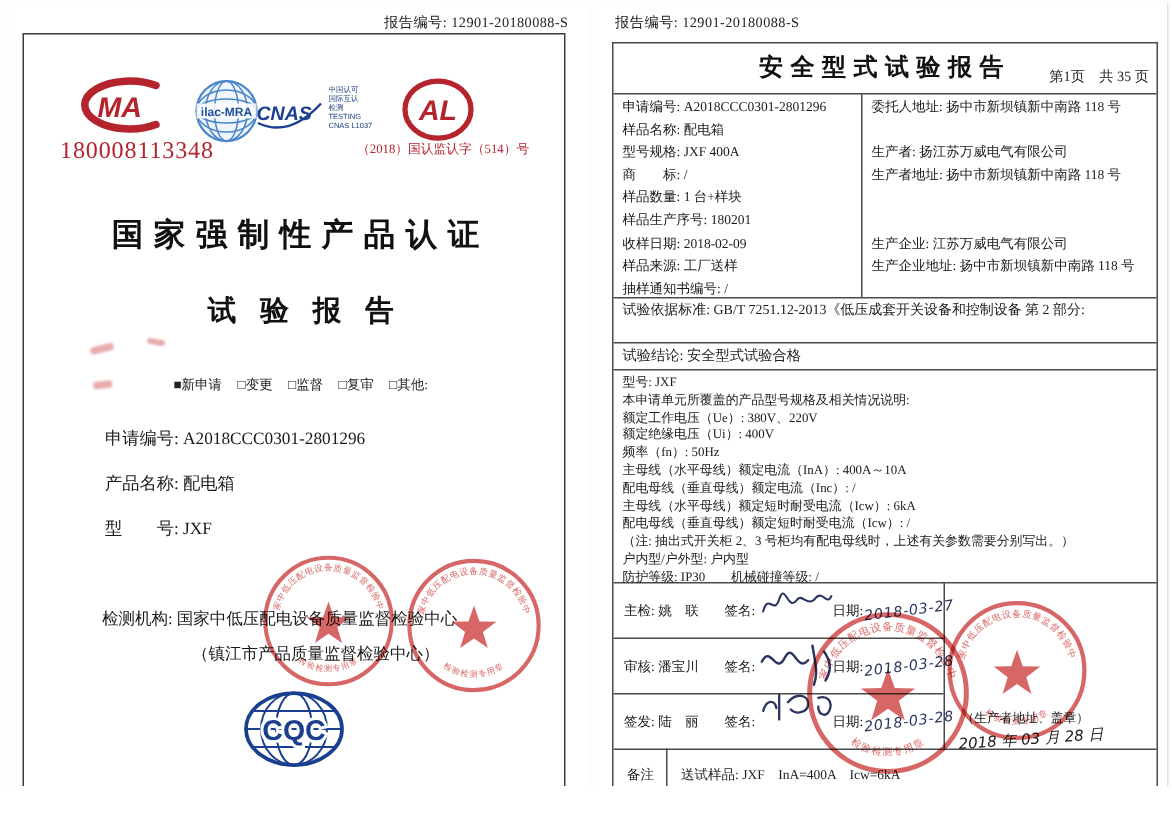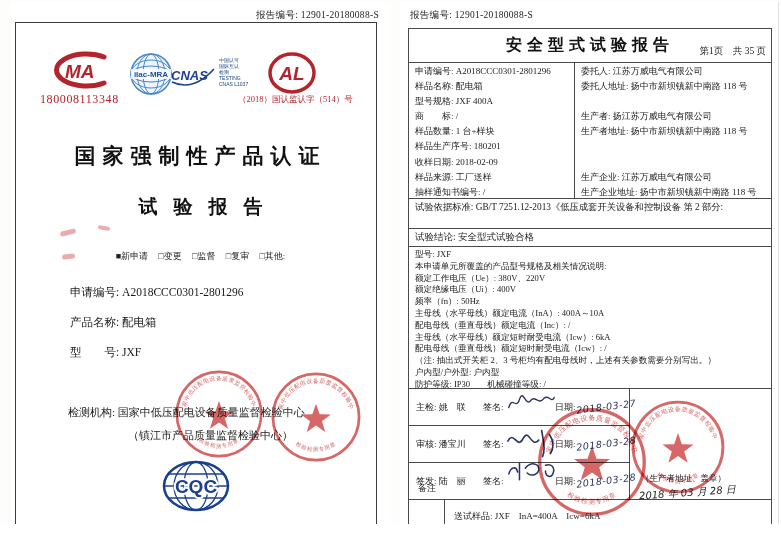--- a/index.html
+++ b/index.html
@@ -53,21 +53,21 @@
   <div class="page" style="left:10px;top:2px;width:381px;height:548px;">
 
     <div class="abs report-no nowrap" style="right:12px;top:7px;">报告编号: 12901-20180088-S</div>
 
     <div class="lframe"></div>
 
     <svg class="abs" style="left:30px;top:48px;" width="84" height="40" viewBox="0 0 84 40">
       <path d="M64,7 A30,16 0 1 0 64,33" fill="none" stroke="#b5232d" stroke-width="5" stroke-linecap="round"></path>
       <text x="25" y="28" font-size="19" font-style="italic" font-weight="bold" fill="#b5232d" font-family="Liberation Sans, sans-serif">MA</text>
     </svg>
-    <div class="abs red nowrap" style="left:30px;top:90px;font-size:12px;letter-spacing:.6px;">180008113348</div>
+    <div class="abs red nowrap" style="left:30px;top:90px;font-size:16px;letter-spacing:.6px;">180008113348</div>
 
     <svg class="abs" style="left:119px;top:50px;" width="44" height="44" viewBox="0 0 44 44">
       <circle cx="22" cy="22" r="20" fill="#eef5fc" stroke="#4a86c8" stroke-width="1.5"></circle>
       <ellipse cx="22" cy="22" rx="20" ry="8" fill="none" stroke="#4a86c8" stroke-width="1"></ellipse>
       <ellipse cx="22" cy="22" rx="20" ry="14" fill="none" stroke="#4a86c8" stroke-width="1"></ellipse>
       <ellipse cx="22" cy="22" rx="8" ry="20" fill="none" stroke="#4a86c8" stroke-width="1"></ellipse>
       <ellipse cx="22" cy="22" rx="14" ry="20" fill="none" stroke="#4a86c8" stroke-width="1"></ellipse>
       <rect x="2" y="17" width="40" height="10" fill="#ffffff" opacity="0.85"></rect>
       <text x="22" y="25" text-anchor="middle" font-size="8" font-weight="bold" fill="#1b4e9b" font-family="Liberation Sans, sans-serif">ilac-MRA</text>
     </svg>
@@ -174,21 +174,20 @@
         <div class="line">型号规格: JXF 400A</div>
         <div class="line">商　　标: /</div>
         <div class="line">样品数量: 1 台+样块</div>
         <div class="line">样品生产序号: 180201</div>
         <div class="line">收样日期: 2018-02-09</div>
         <div class="line">样品来源: 工厂送样</div>
         <div class="line">抽样通知书编号: /</div>
       </div>
 
       <div class="cell-lines" style="left:172px;top:35px;">
-        <div class="line">委托人: 江苏万威电气有限公司</div>
         <div class="line">委托人地址: 扬中市新坝镇新中南路 118 号</div>
         <div class="line"></div>
         <div class="line">生产者: 扬江苏万威电气有限公司</div>
         <div class="line">生产者地址: 扬中市新坝镇新中南路 118 号</div>
         <div class="line"></div>
         <div class="line"></div>
         <div class="line">生产企业: 江苏万威电气有限公司</div>
         <div class="line">生产企业地址: 扬中市新坝镇新中南路 118 号</div>
       </div>
 
@@ -234,21 +233,21 @@
         <span class="slabel">签名:</span>
         <svg class="sig-svg" style="top:-4px;" width="54" height="28" viewBox="0 0 56 28">
           <path d="M4,16 C6,8 12,8 13,14 M15,5 L15,22 M21,10 C27,3 35,5 35,11 C35,17 27,19 23,15 M42,7 C48,5 52,9 50,15 C48,21 42,19 42,13" fill="none" stroke="#2c3560" stroke-width="1.6" stroke-linecap="round"></path>
         </svg>
         <span class="dlabel"><span>日期:</span><span class="hand hand-date">2018-03-28</span></span>
       </div>
 
       <div class="stamp-cap" style="left:232px;top:444px;">（生产者地址、盖章）</div>
       <div class="stamp-cap hand" style="left:230px;top:457px;font-size:10px;transform:rotate(-4deg);">2018 年 03 月 28 日</div>
 
-      <div class="abs" style="left:9px;top:453px;font-size:9px;">备注</div>
+      <div class="abs" style="left:9px;top:481px;font-size:9px;">备注</div>
       <div class="abs nowrap" style="left:45px;top:481px;font-size:9px;">送试样品: JXF　InA=400A　Icw=6kA</div>
     </div>
 
     <svg class="stamp" style="left:135px;top:403px;" width="114" height="114" viewBox="0 0 120 120">
       <circle cx="60" cy="60" r="55" fill="none" stroke="#cf4444" stroke-width="3.5"></circle>
       <path d="M60,43 L64.7,56.5 L79,56.8 L67.6,65.5 L71.8,79.2 L60,71 L48.2,79.2 L52.4,65.5 L41,56.8 L55.3,56.5 Z" fill="#cf4444"></path>
       <path id="s3t" d="M17.5,48.6 A44,44 0 0 1 102.5,48.6" fill="none"></path>
       <path id="s3b" d="M18.7,75 A44,44 0 0 0 101.3,75" fill="none"></path>
       <text font-size="7.5" fill="#cf4444" letter-spacing="0.5"><textPath href="#s3t" startOffset="50%" text-anchor="middle">国家中低压配电设备质量监督检验中心</textPath></text>
       <text font-size="7" fill="#cf4444" letter-spacing="1"><textPath href="#s3b" startOffset="50%" text-anchor="middle">检验检测专用章</textPath></text>

